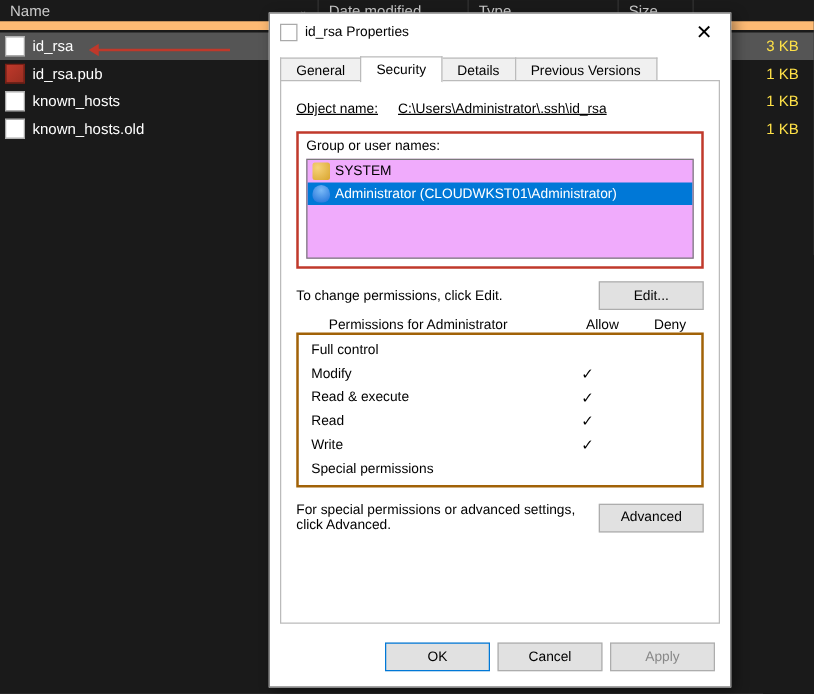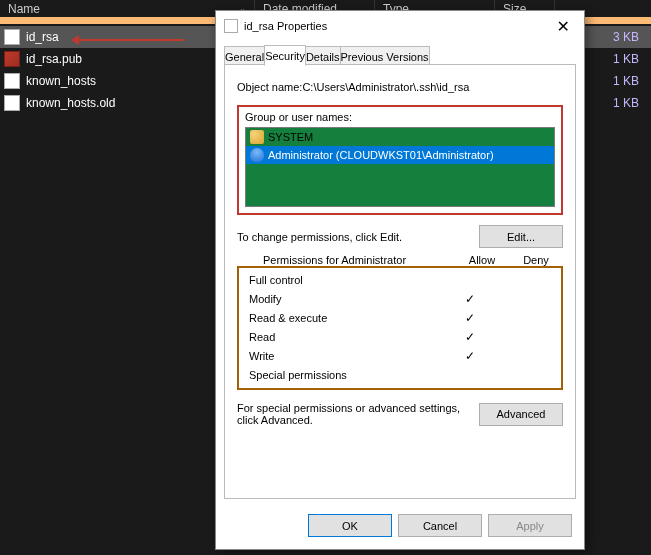--- a/index.html
+++ b/index.html
@@ -13,37 +13,37 @@
   .col-date { width: 120px; }
   .col-type { width: 120px; }
   .col-size { width: 60px; text-align: right; }
   .chev { font-size: 8px; color: #888; }
   .file-list { padding-top: 2px; }
   .file-row { display: flex; align-items: center; height: 22px; padding: 0 4px; }
   .file-row.selected { background: #555; }
   .file-icon { width: 16px; height: 16px; margin-right: 6px; background: #fff; border: 1px solid #aaa; }
   .file-icon.pub { background: linear-gradient(135deg,#c0392b,#9a2e21); border: 1px solid #7a1f15; }
   .file-name { flex: 1; }
-  .file-size { width: 50px; text-align: right; padding-right: 6px; color: #c4b5fd; position: absolute; right: 6px; }
+  .file-size { width: 50px; text-align: right; padding-right: 6px; color: #fde047; position: absolute; right: 6px; }
   .arrow { position: absolute; top: 39px; left: 74px; width: 110px; height: 2px; background: #c0392b; }
   .arrow::before { content: ""; position: absolute; left: -8px; top: -4px; border: 5px solid transparent; border-right: 8px solid #c0392b; }
 
   
   .dialog { position: absolute; left: 215px; top: 10px; width: 370px; height: 540px; background: #fff; border: 1px solid #888; color: #000; font-size: 11px; box-shadow: 3px 3px 10px rgba(0,0,0,.4); }
   .titlebar { display: flex; align-items: center; justify-content: space-between; height: 30px; padding: 0 8px; }
   .titlebar-left { display: flex; align-items: center; gap: 6px; }
   .ttl-icon { width: 14px; height: 14px; background: #fff; border: 1px solid #aaa; }
   .close-x { font-size: 16px; padding: 2px 6px; cursor: pointer; }
   .tabs { display: flex; padding: 0 8px; align-items: flex-end; height: 24px; }
-  .tab { padding: 4px 0 3px; border: 1px solid #bbb; border-bottom: none; margin-right: -1px; background: #f0f0f0; font-size: 11px; cursor: pointer; position: relative; top: 1px; }
+  .tab { padding: 4px 12px 3px; border: 1px solid #bbb; border-bottom: none; margin-right: -1px; background: #f0f0f0; font-size: 11px; cursor: pointer; position: relative; top: 1px; }
   .tab.active { background: #fff; z-index: 2; border-bottom: 1px solid #fff; }
   .tab-body { position: absolute; left: 8px; right: 8px; top: 53px; bottom: 50px; border: 1px solid #bbb; background: #fff; padding: 10px 12px; }
-  .objrow { display: flex; gap: 0; margin: 6px 0 12px; }
+  .objrow { display: flex; gap: 16px; margin: 6px 0 12px; text-decoration: underline; }
   .groupbox { border: 2px solid #c0392b; padding: 4px 6px 6px; margin-bottom: 4px; }
-  .userlist { border: 1px solid #7a7a7a; height: 80px; background: #15803d; margin-top: 4px; overflow: hidden; }
+  .userlist { border: 1px solid #7a7a7a; height: 80px; background: #f0abfc; margin-top: 4px; overflow: hidden; }
   .userrow { display: flex; align-items: center; height: 18px; padding: 0 4px; gap: 4px; }
   .userrow.sel { background: #0078d7; color: #fff; }
   .uicon { width: 14px; height: 14px; display: inline-block; }
   .uicon.group { background: radial-gradient(circle at 30% 30%, #f7d37a, #d8a52e); border-radius: 2px; }
   .uicon.person { background: radial-gradient(circle at 50% 30%, #7abaf7, #1e6fd8); border-radius: 50% 50% 40% 40%; }
   .btnrow { display: flex; justify-content: space-between; align-items: center; margin: 10px 0 6px; }
   .winbtn { min-width: 84px; height: 23px; background: #e1e1e1; border: 1px solid #adadad; font-size: 11px; cursor: pointer; }
   .winbtn:disabled { color: #888; cursor: default; }
   .permhdr { display: flex; margin-top: 4px; padding-left: 26px; }
   .permhdr .pname { flex: 1; }

